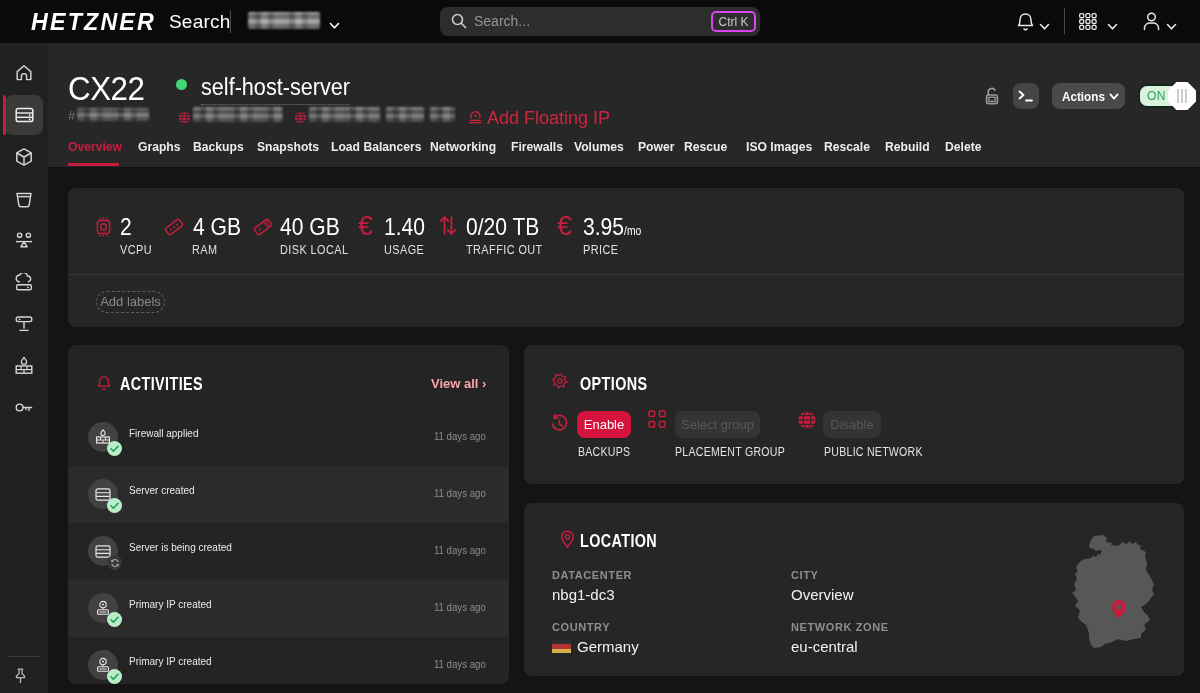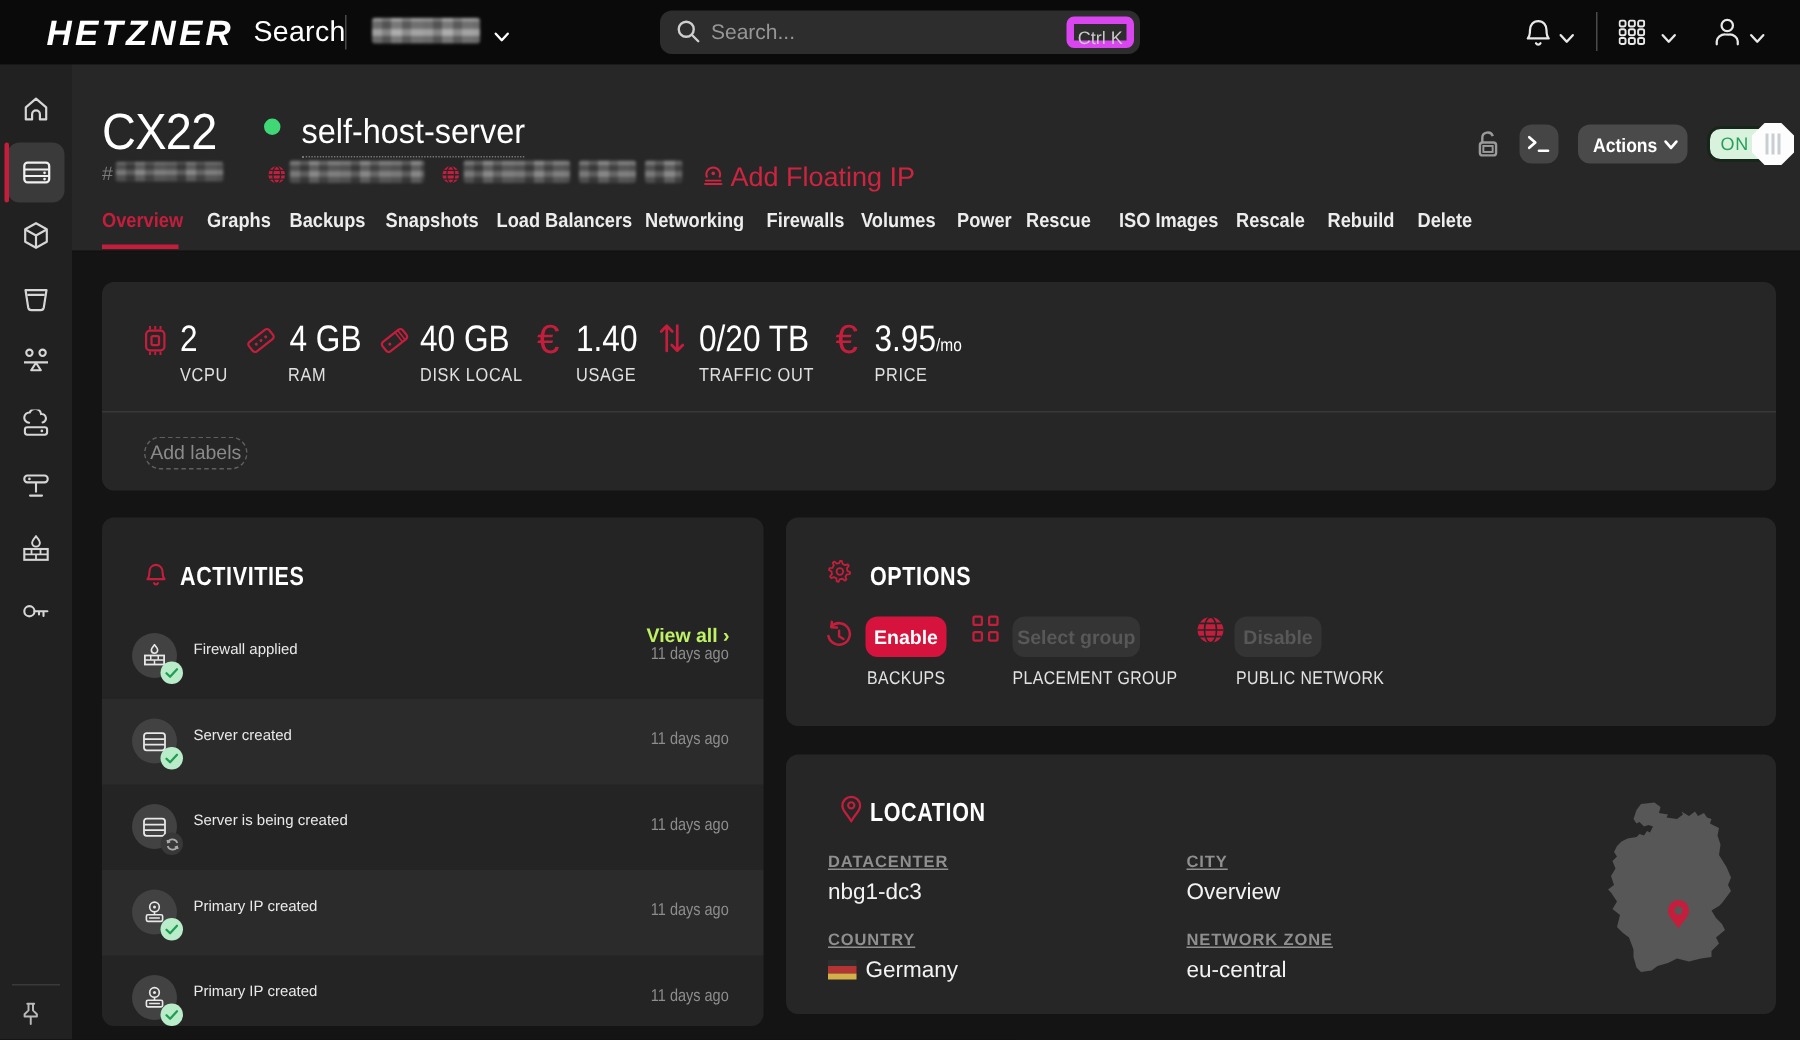--- a/index.html
+++ b/index.html
@@ -17,21 +17,21 @@
       repeating-linear-gradient(90deg, #8f8f8f 0 7px, #6f6f6f 7px 13px, #a0a0a0 13px 20px, #787878 20px 26px, #959595 26px 34px);
     filter: blur(1.2px); border-radius:2px; }
   .mosaic.dark { background:
       repeating-linear-gradient(0deg, rgba(0,0,0,.25) 0 4px, rgba(255,255,255,.10) 4px 8px),
       repeating-linear-gradient(90deg, #6a6a6a 0 7px, #4a4a4a 7px 13px, #7b7b7b 13px 20px, #555 20px 26px, #717171 26px 34px);
     filter: blur(1.1px); }
   #projblur { left:248px; top:12px; width:72px; height:17px; }
   #projchev { left:329px; top:16px; }
   #search { left:440px; top:7px; width:320px; height:29px; background:#2d2d2d; border-radius:8px; }
   #searchtxt { left:474px; top:13px; color:#969696; font-size:14px; }
-  #ctrlk { left:711px; top:11px; width:45px; height:21px; border:5px solid #d946ef; border-radius:5px; color:#c9c9c9; font-size:12px; text-align:center; line-height:19px; }
+  #ctrlk { left:711px; top:11px; width:45px; height:21px; border:2px solid #d946ef; border-radius:5px; color:#c9c9c9; font-size:12px; text-align:center; line-height:19px; }
   #bell { left:1016px; top:12px; }
   #chev1 { left:1039px; top:17px; }
   #tdiv2 { left:1064px; top:8px; width:1px; height:26px; background:#4a4a4a; }
   #grid9 { left:1079px; top:13px; }
   #chev2 { left:1107px; top:17px; }
   #person { left:1143px; top:12px; }
   #chev3 { left:1166px; top:17px; }
 
   
   #sidebar { left:0; top:43px; width:48px; height:650px; background:#212121; }
@@ -83,35 +83,35 @@
   #actcard { left:68px; top:345px; width:441px; height:339px; background:#242424; border-radius:8px; overflow:hidden; }
   .actrow { position:absolute; left:0; width:441px; height:57px; }
   .actrow.alt { background:#2b2b2b; }
   .acticon { position:absolute; left:20px; top:13px; width:30px; height:30px; background:#424242; border-radius:50%; }
   .actbadge { position:absolute; left:39px; top:32px; width:15px; height:15px; border-radius:50%; background:#b9ecc8; }
   .actbadge.gray { background:#383838; }
   .acttitle { position:absolute; left:61px; top:19px; color:#e9e9e9; font-size:10px; }
   .acttime { position:absolute; right:23px; top:21px; color:#8d8d8d; font-size:11.5px; transform:scaleX(.84); transform-origin:100% 0; }
   #acthead-bell { position:absolute; left:96px; top:375px; }
   #acthead { left:120px; top:374px; color:#fff; font-size:17.5px; font-weight:700; letter-spacing:.5px; transform:scaleX(.82); transform-origin:0 0; }
-  #viewall { left:431px; top:376px; color:#bef264; font-size:13px; font-weight:700;margin-top:40px; }
+  #viewall { left:431px; top:376px; color:#fca5a5; font-size:13px; font-weight:700; }
 
   
   #optcard { left:524px; top:345px; width:660px; height:139px; }
   #opthead { left:580px; top:374px; color:#fff; font-size:17.5px; font-weight:700; letter-spacing:.5px; transform:scaleX(.82); transform-origin:0 0; }
-  .btn { position:absolute; top:411px; height:27px; border-radius:8px; font-size:13px; font-weight:700; text-align:center; }
+  .btn { position:absolute; top:411px; height:27px; border-radius:8px; font-size:13px; font-weight:400; text-align:center; }
   #enbtn { left:577px; width:54px; background:#d5133d; color:#fff; line-height:27px; }
   #sgbtn { left:675px; width:85px; background:#343434; color:#585858; line-height:27px; }
   #disbtn { left:823px; width:58px; background:#343434; color:#585858; line-height:27px; }
   .optlab { position:absolute; top:445px; color:#e3e3e3; font-size:12.3px; letter-spacing:.3px; transform:scaleX(.86); transform-origin:0 0; }
 
   
   #loccard { left:524px; top:503px; width:660px; height:173px; }
   #lochead { left:580px; top:531px; color:#fff; font-size:17.5px; font-weight:700; letter-spacing:.5px; transform:scaleX(.82); transform-origin:0 0; }
-  .loclab { position:absolute; color:#8f8f8f; font-size:11px; letter-spacing:.6px; font-weight:600;text-decoration:underline; }
+  .loclab { position:absolute; color:#8f8f8f; font-size:11px; letter-spacing:.6px; font-weight:600; }
   .locval { position:absolute; color:#f2f2f2; font-size:15px; }
   #flag { left:552px; top:640px; width:19px; height:13px; }
   #flag div { height:4.33px; }
 </style>
 </head>
 <body>
 <div class="abs" id="topbar"></div>
 <div class="abs" id="logo"><svg width="135" height="26" viewBox="0 0 135 26">
   <text x="1" y="21" fill="#fff" font-family="Liberation Sans, sans-serif" font-size="23.5" font-weight="700" letter-spacing="2.2" textLength="125" lengthAdjust="spacingAndGlyphs" style="-webkit-text-stroke:1.3px #fff">HETZNER</text>
 </svg></div>

